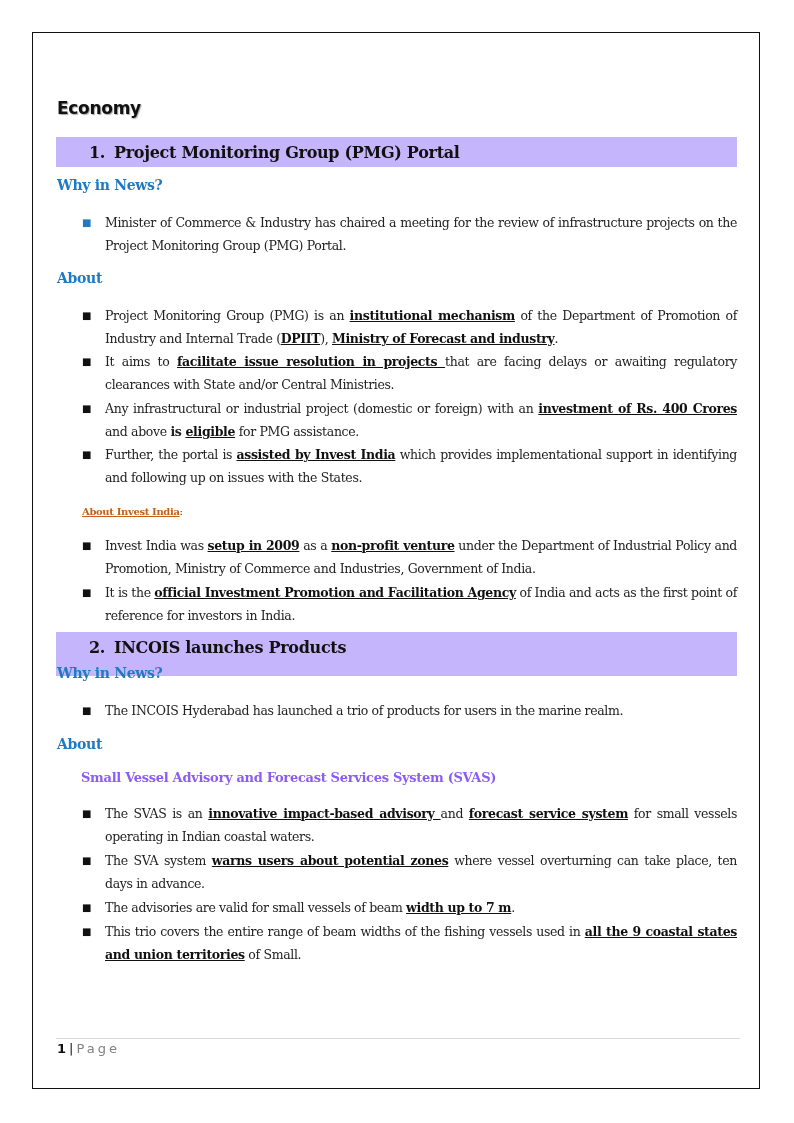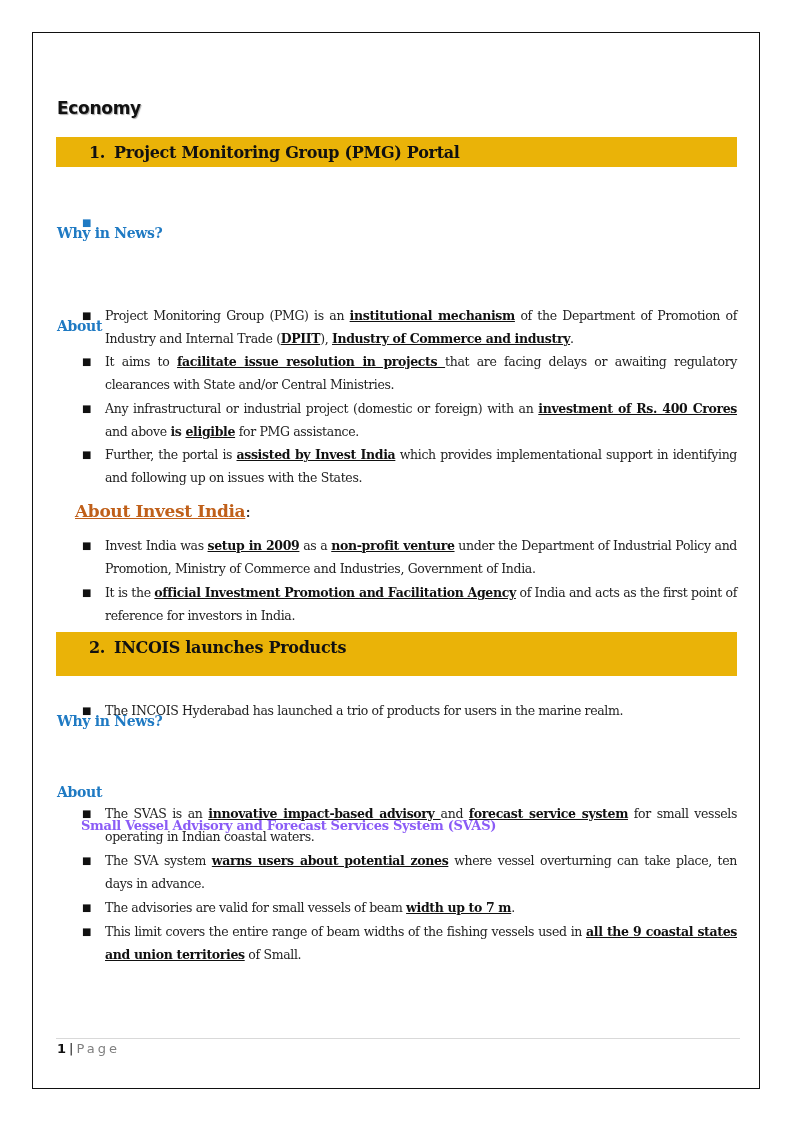--- a/index.html
+++ b/index.html
@@ -3,24 +3,24 @@
 <meta charset="utf-8">
 <style>
   html, body { margin: 0; padding: 0; background: #ffffff; }
   body { width: 794px; height: 1123px; position: relative; overflow: hidden;
          font-family: "DejaVu Serif", "Liberation Serif", serif; color: #111; }
   .frame { position: absolute; left: 32px; top: 32px; width: 728px; height: 1057px;
            border: 1.5px solid #111; box-sizing: border-box; }
   .economy { position: absolute; left: 57px; top: 98px; font-family: "DejaVu Sans", "Liberation Sans", sans-serif;
              font-weight: bold; font-size: 17px; color: #111; letter-spacing: -0.3px;
              text-shadow: 1px 1px 1px #aaa; }
-  .band { position: absolute; left: 56px; width: 681px; background: #eab308; }
+  .band { position: absolute; left: 56px; width: 681px; background: #c4b5fd; }
   .band .h { position: absolute; left: 33px; font-weight: bold; font-size: 16px; color: #111; letter-spacing: -0.3px; }
   .band .num { display: inline-block; width: 25px; }
-  .sub { position: absolute; left: 57px; font-weight: bold; font-size: 14px; color: #1f7ac3; letter-spacing: -0.3px; margin-top: 48px; }
+  .sub { position: absolute; left: 57px; font-weight: bold; font-size: 14px; color: #1f7ac3; letter-spacing: -0.3px; }
   .orange { color: #8b5cf6; }
   .orange-u { color: #c0601a; text-decoration: underline; font-weight: bold; }
   .item { position: absolute; left: 105px; width: 632px; font-size: 12.5px; line-height: 23px;
           text-align: justify; letter-spacing: -0.35px; color: #222; }
   .bullet { position: absolute; left: -23px; top: 0; font-size: 10px; color: #111; }
   .bullet.blue { color: #1f7ac3; }
   .em { font-weight: bold; text-decoration: underline; color: #111; }
   .footer-line { position: absolute; left: 56px; top: 1038px; width: 684px; height: 1px; background: #d9d9d9; }
   .footer { position: absolute; left: 57px; top: 1041px; font-family: "DejaVu Sans", "Liberation Sans", sans-serif; font-size: 13px; }
   .footer .pn { font-weight: bold; color: #111; }
@@ -37,45 +37,46 @@
 <div class="band" style="top:137px;height:30px;">
   <div class="h" style="top:6px;">
     <span class="num">1.</span><span>Project Monitoring Group (PMG) Portal</span>
   </div>
 </div>
 
 <div class="sub" style="top:177px;">Why in News?</div>
 
 <div class="item" style="top:211px;">
   <span class="bullet blue">■</span>
+  <span>Minister of Commerce &amp; Industry has chaired a meeting for the review of infrastructure projects on the Project Monitoring Group (PMG) Portal.</span>
 </div>
 
 <div class="sub" style="top:270px;">About</div>
 
 <div class="item" style="top:304px;">
   <span class="bullet">■</span>
-  <span>Project Monitoring Group (PMG) is an </span><span class="em">institutional mechanism</span><span> of the Department of Promotion of Industry and Internal Trade (</span><span class="em">DPIIT</span><span>), </span><span class="em">Industry of Commerce and industry</span><span>.</span>
+  <span>Project Monitoring Group (PMG) is an </span><span class="em">institutional mechanism</span><span> of the Department of Promotion of Industry and Internal Trade (</span><span class="em">DPIIT</span><span>), </span><span class="em">Ministry of Forecast and industry</span><span>.</span>
 </div>
 
 <div class="item" style="top:350px;">
   <span class="bullet">■</span>
   <span>It aims to </span><span class="em">facilitate issue resolution in projects </span><span>that are facing delays or awaiting regulatory clearances with State and/or Central Ministries.</span>
 </div>
 
 <div class="item" style="top:397px;">
   <span class="bullet">■</span>
   <span>Any infrastructural or industrial project (domestic or foreign) with an </span><span class="em">investment of Rs. 400 Crores</span><span> and above </span><b>is </b><span class="em">eligible</span><span> for PMG assistance.</span>
 </div>
 
 <div class="item" style="top:443px;">
   <span class="bullet">■</span>
   <span>Further, the portal is </span><span class="em">assisted by Invest India</span><span> which provides implementational support in identifying and following up on issues with the States.</span>
 </div>
 
-<div class="item" style="left:75px;top:500px;font-size:17px;">
+<div class="item" style="left:82px;top:500px;font-size:10px;">
   <span class="orange-u">About Invest India</span><span>:</span>
 </div>
 
 <div class="item" style="top:534px;">
   <span class="bullet">■</span>
   <span>Invest India was </span><span class="em">setup in 2009</span><span> as a </span><span class="em">non-profit venture</span><span> under the Department of Industrial Policy and Promotion, Ministry of Commerce and Industries, Government of India.</span>
 </div>
 
 <div class="item" style="top:581px;">
   <span class="bullet">■</span>
@@ -109,19 +110,19 @@
   <span>The SVA system </span><span class="em">warns users about potential zones</span><span> where vessel overturning can take place, ten days in advance.</span>
 </div>
 
 <div class="item" style="top:896px;">
   <span class="bullet">■</span>
   <span>The advisories are valid for small vessels of beam </span><span class="em">width up to 7 m</span><span>.</span>
 </div>
 
 <div class="item" style="top:920px;">
   <span class="bullet">■</span>
-  <span>This limit covers the entire range of beam widths of the fishing vessels used in </span><span class="em">all the 9 coastal states and union territories</span><span> of Small.</span>
+  <span>This trio covers the entire range of beam widths of the fishing vessels used in </span><span class="em">all the 9 coastal states and union territories</span><span> of Small.</span>
 </div>
 
 <div class="footer-line"></div>
 <div class="footer">
   <span class="pn">1</span><span class="sep">|</span><span class="pg">Page</span>
 </div>
 
 </body></html>

